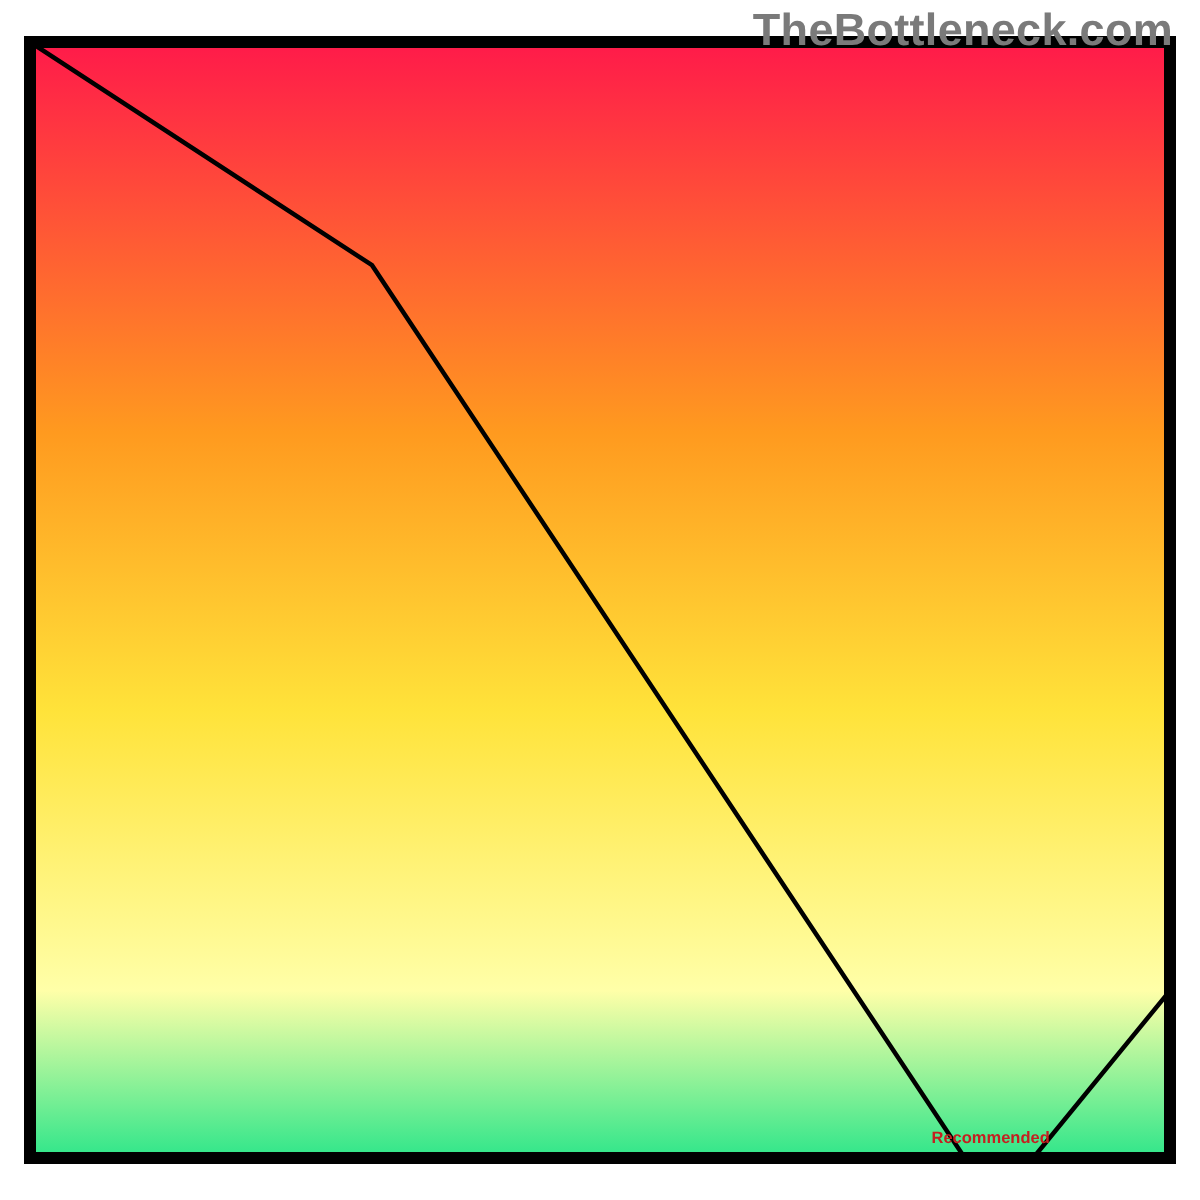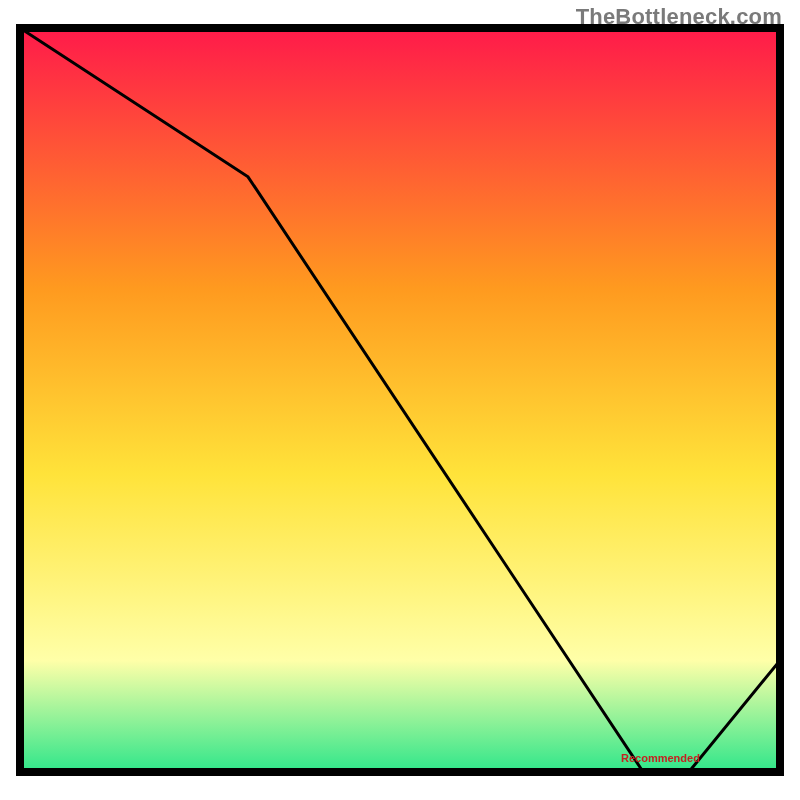--- a/index.html
+++ b/index.html
@@ -12,21 +12,21 @@
   }
   .wrap {
     position: relative;
     width: 800px;
     height: 800px;
   }
   .watermark {
     position: absolute;
     top: 4px;
     right: 18px;
-    font-size: 22px;
+    font-size: 30px;
     font-weight: bold;
     color: #7a7a7a;
     letter-spacing: 0.2px;
   }
   svg {
     display: block;
   }
 </style>
 </head>
 <body>

